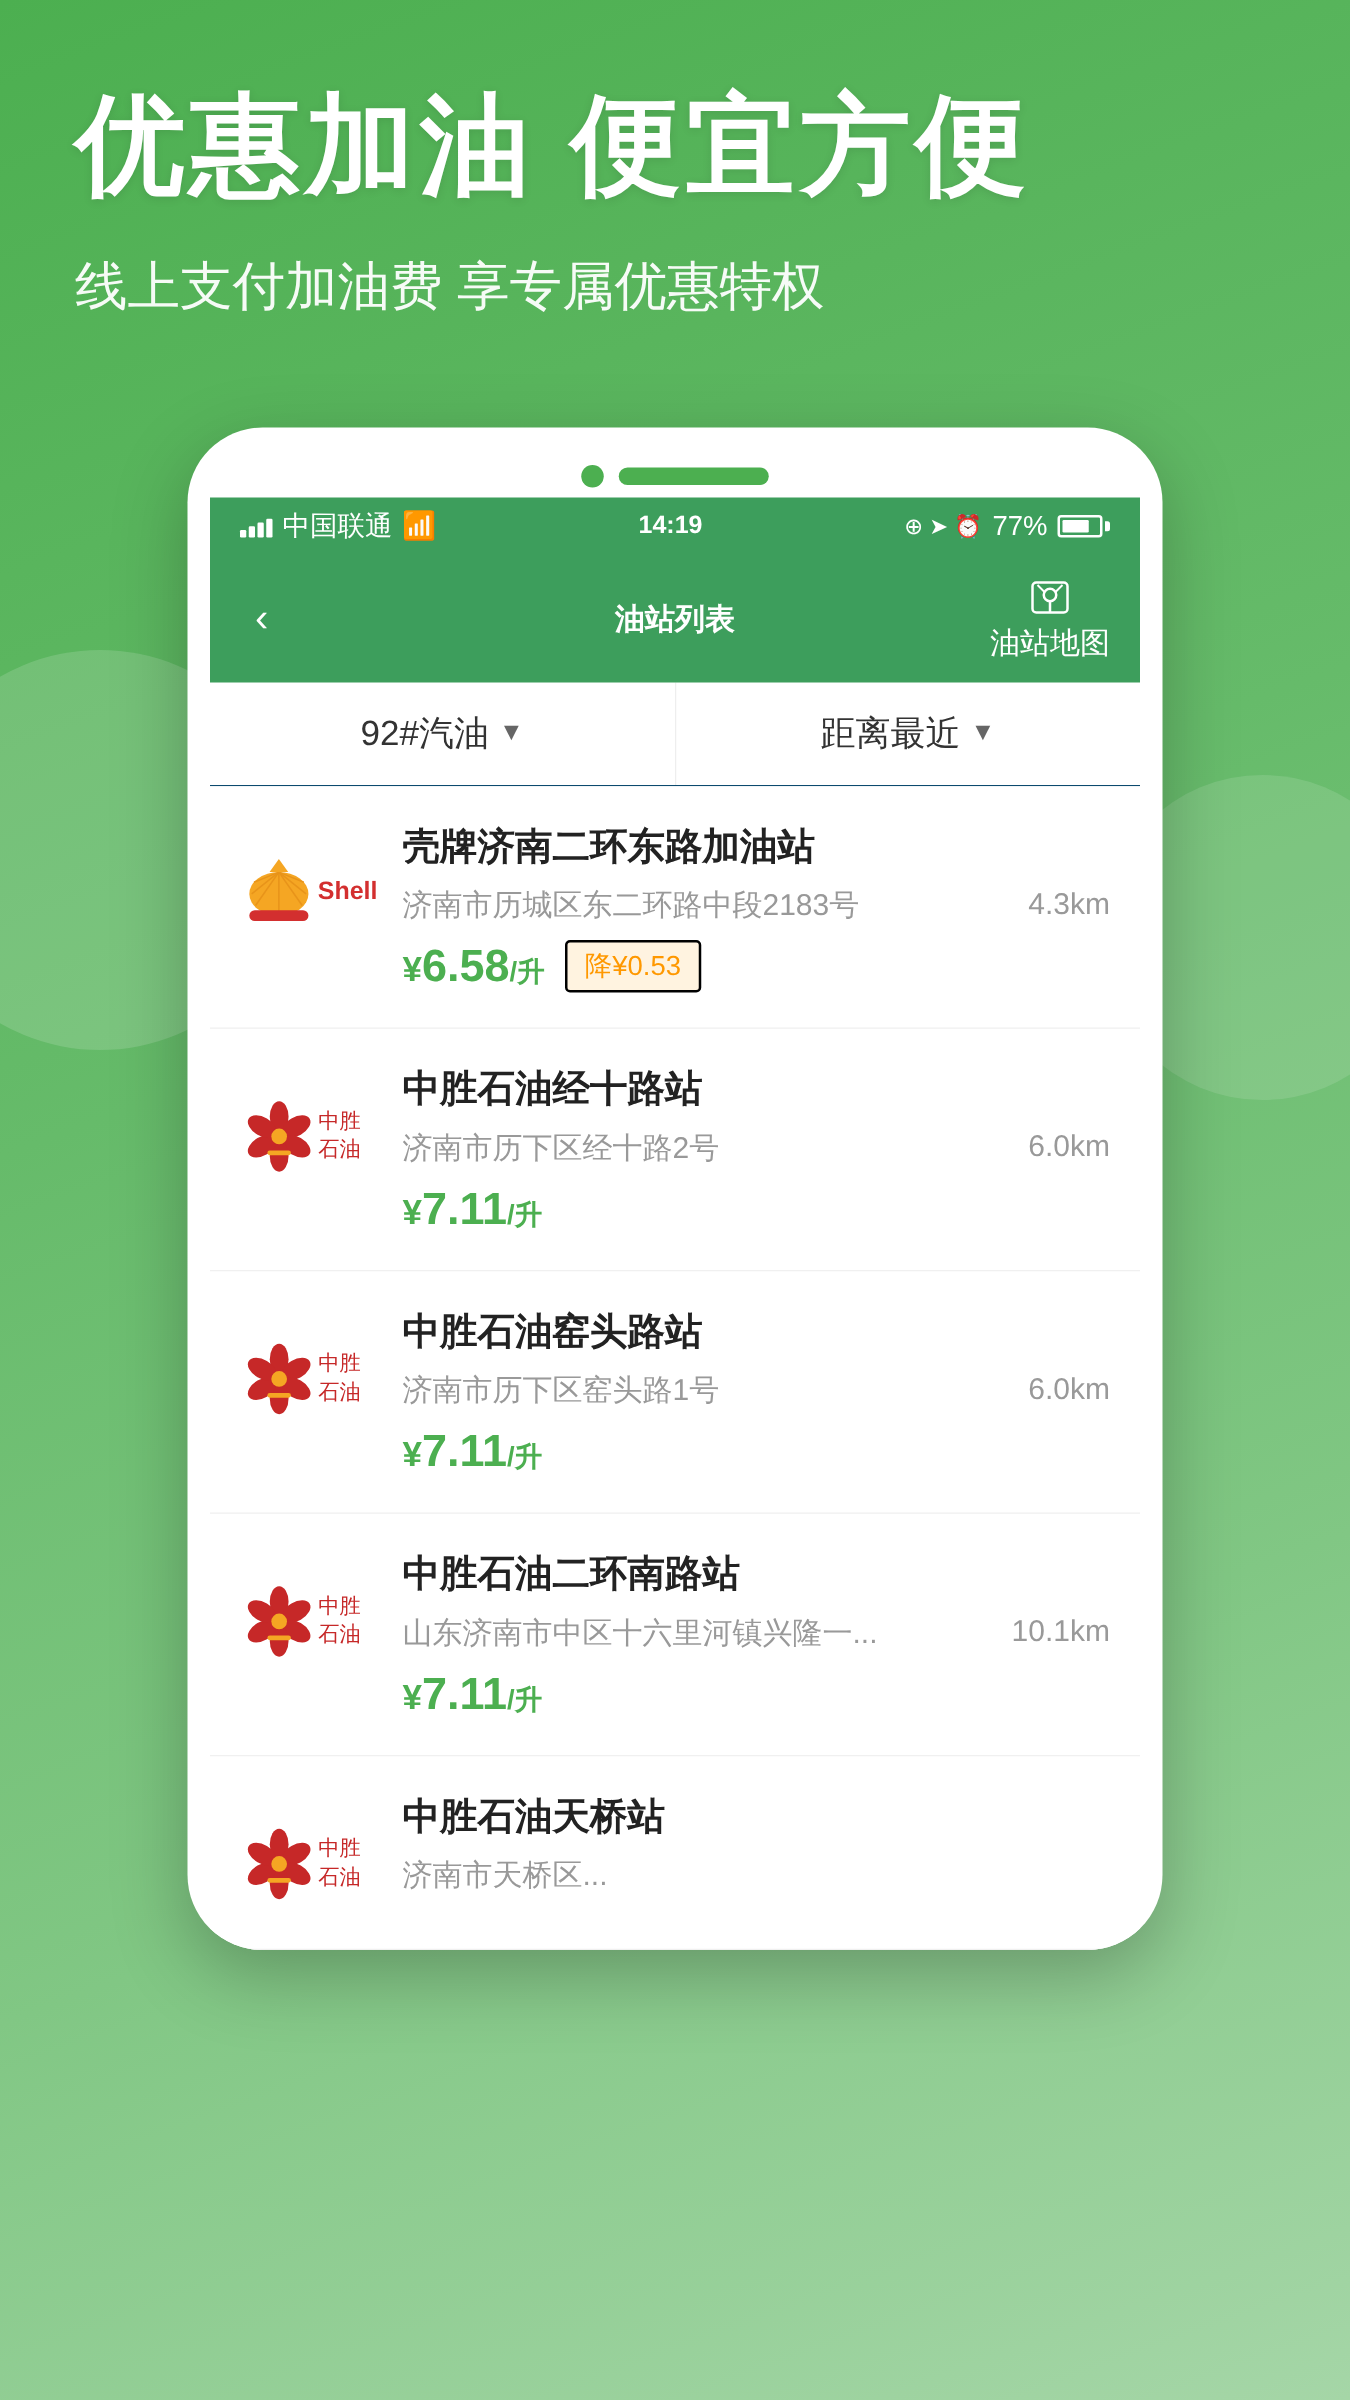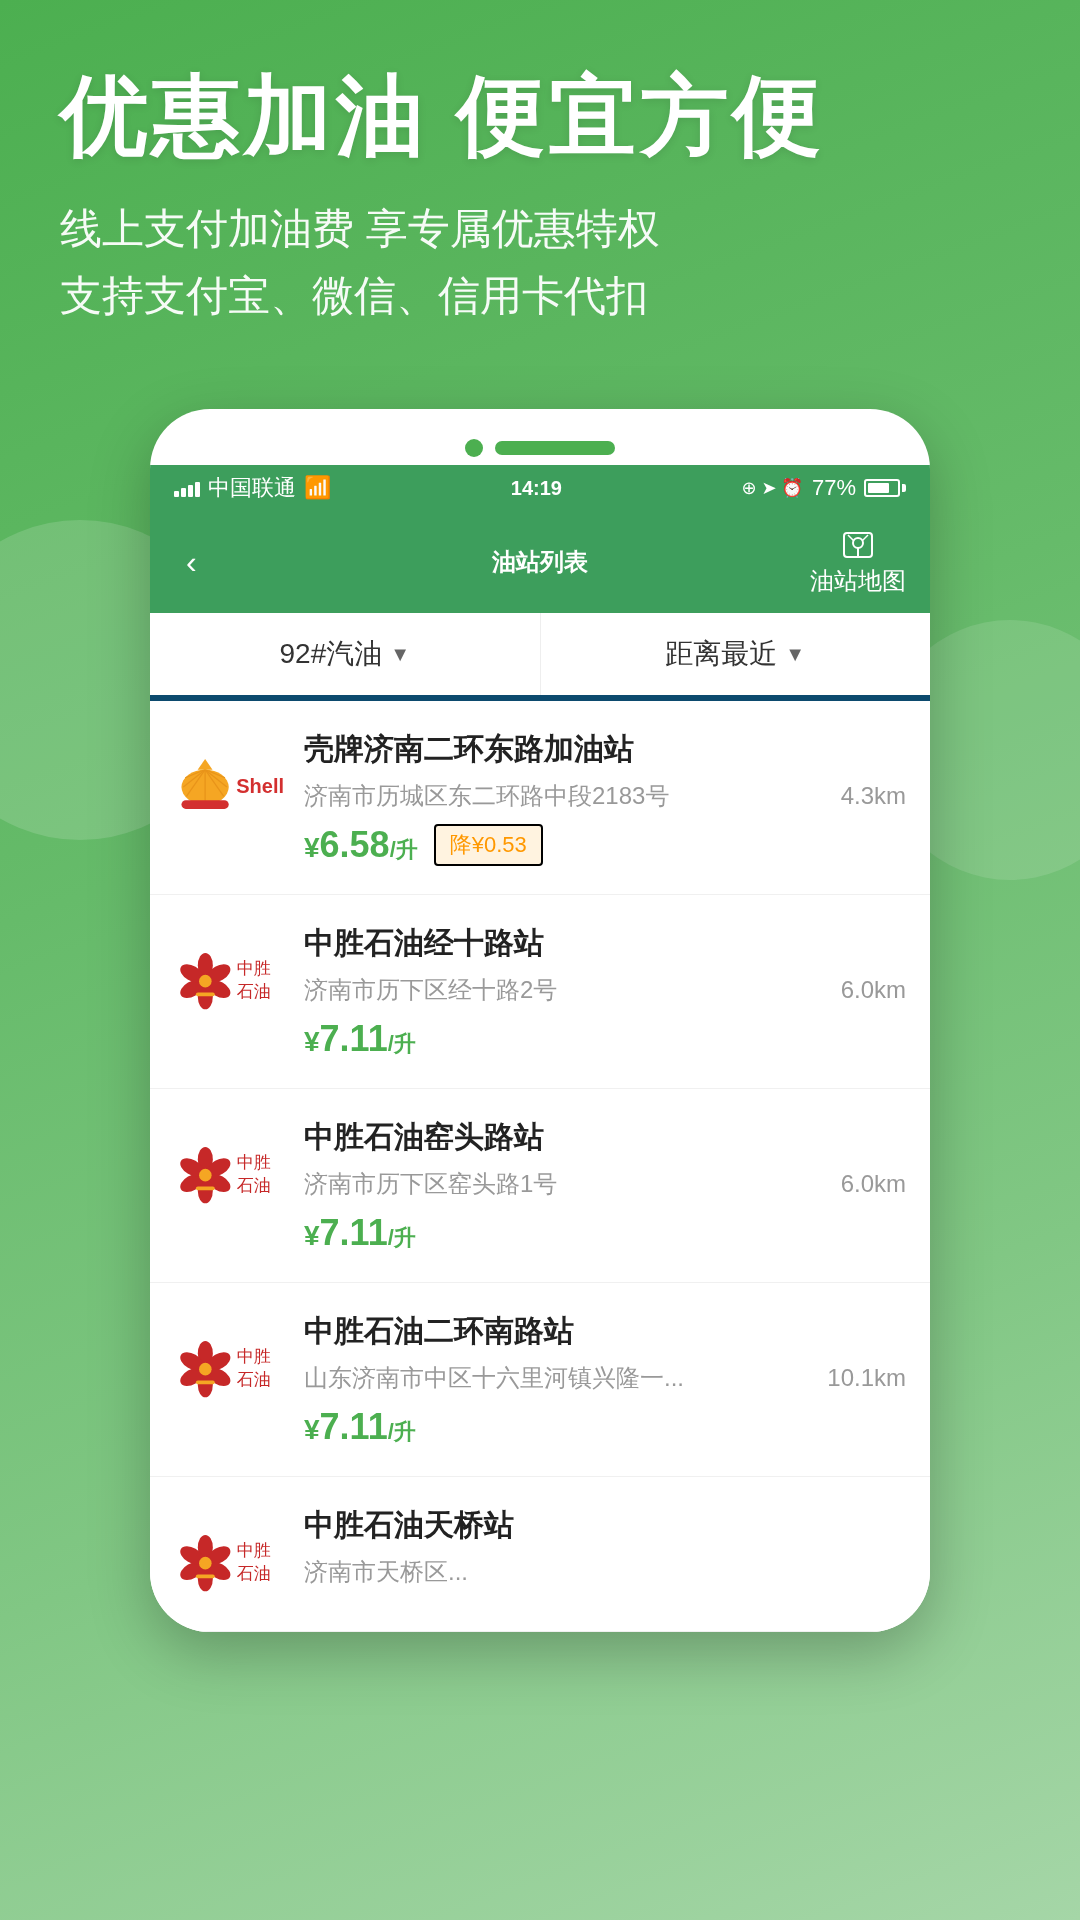--- a/index.html
+++ b/index.html
@@ -62,21 +62,21 @@
       position: relative;
       z-index: 2;
     }
     .phone {
       width: 780px;
       background: #fff;
       border-radius: 60px;
       box-shadow: 0 20px 60px rgba(0,0,0,0.25);
       overflow: hidden;
       position: relative;
-      padding: 20px 0 0;
+      padding: 20px 18px 0;
     }
 
     
     .phone-top {
       display: flex;
       justify-content: center;
       align-items: center;
       padding: 10px 0 8px;
       gap: 12px;
     }
@@ -185,21 +185,21 @@
     }
     .map-icon {
       width: 36px;
       height: 36px;
       margin-bottom: 2px;
     }
 
     
     .filter-bar {
       display: flex;
-      border-bottom: 6px solid #0c4a6e;
+      border-bottom: 1px solid #0c4a6e;
       background: #fff;
     }
     .filter-item {
       flex: 1;
       text-align: center;
       padding: 22px 0;
       font-size: 28px;
       color: #333;
       border-right: 1px solid #eee;
       display: flex;
@@ -298,21 +298,20 @@
 </head>
 <body>
 
 <div class="bg-circle-left"></div>
 <div class="bg-circle-right"></div>
 
 <div class="hero">
   <div class="hero-title">优惠加油 便宜方便</div>
   <div class="hero-subtitle">
     <div>线上支付加油费 享专属优惠特权</div>
-    <div>支持支付宝、微信、信用卡代扣</div>
   </div>
 </div>
 
 <div class="phone-wrapper">
   <div class="phone">
 
     <div class="phone-top">
       <div class="phone-camera"></div>
       <div class="phone-speaker"></div>
     </div>

